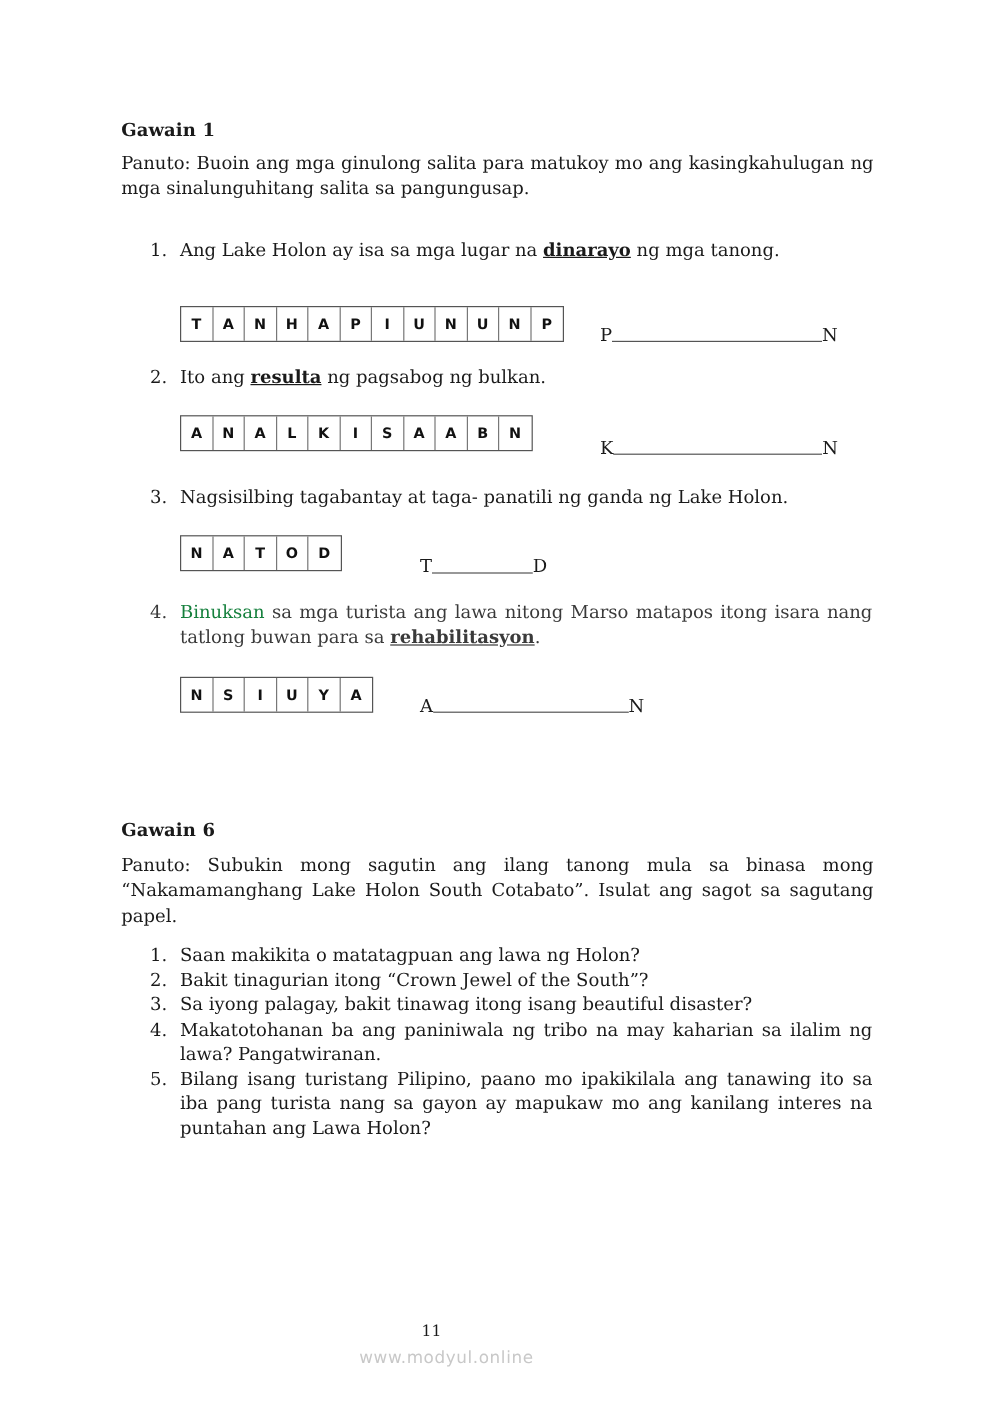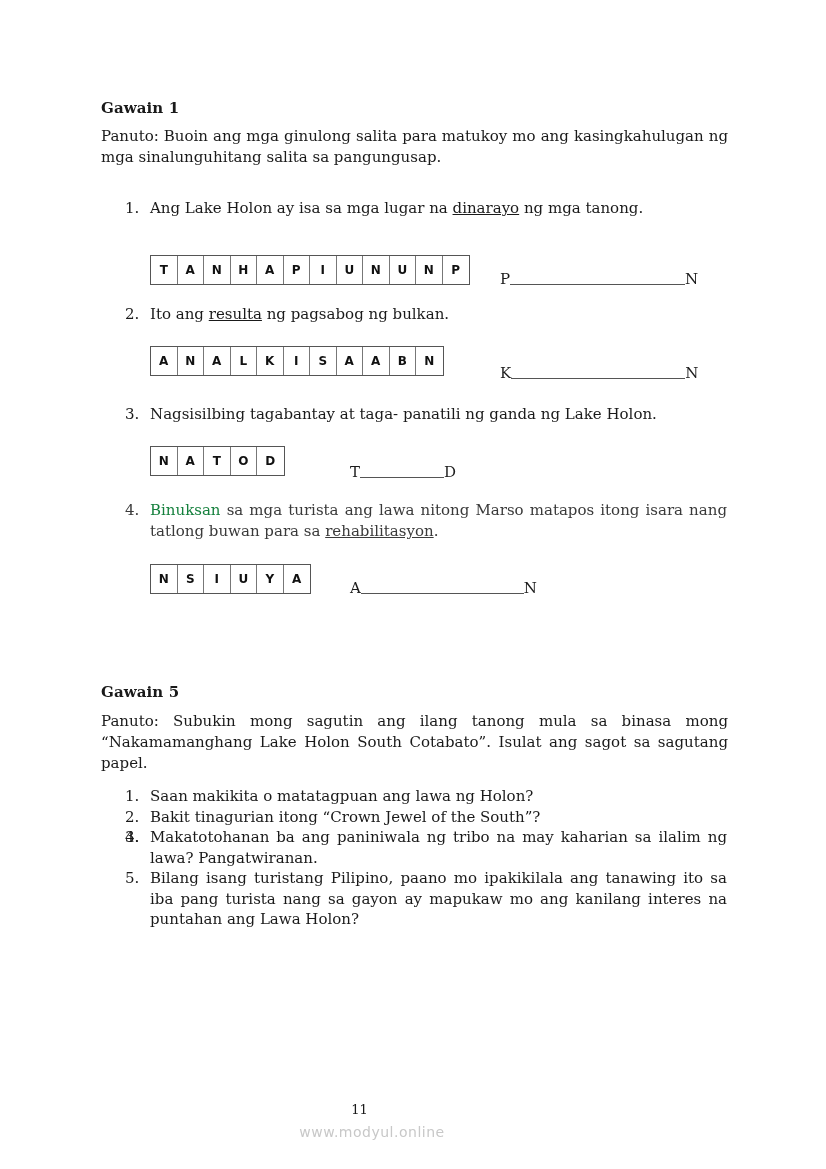--- a/index.html
+++ b/index.html
@@ -4,21 +4,21 @@
 <style>
   html, body { margin: 0; padding: 0; background: #ffffff; }
   body { width: 826px; height: 1169px; position: relative; overflow: hidden;
          font-family: "DejaVu Serif", "Liberation Serif", serif; color: #1a1a1a; }
   .abs { position: absolute; }
   .heading { font-weight: bold; font-size: 15px; letter-spacing: 0.1px; }
   .para { font-size: 15px; line-height: 21px; text-align: justify; width: 627px; }
   .q { font-size: 15px; line-height: 21px; }
   .qnum { position: absolute; left: 0; }
   .qtext { position: absolute; left: 25px; text-align: justify; width: 577px; }
-  .u { text-decoration: underline; }
+  .u { text-decoration: underline; font-weight: bold; }
   .gray { color: #3a3a3a; }
   .boxes { display: flex; border: 1px solid #555; }
   .cell { width: 26.5px; height: 28px; border-right: 1px solid #777; display: flex;
           align-items: center; justify-content: center;
           font-family: "DejaVu Sans", "Liberation Sans", sans-serif; font-weight: bold;
           font-size: 12px; color: #111; box-sizing: border-box; }
   .cell:last-child { border-right: none; }
   .answer { font-size: 15px; display: flex; align-items: flex-end; }
   .blank { display: inline-block; border-bottom: 1px solid #555; height: 1px; margin-bottom: 3px; }
   .list2 { font-size: 15px; line-height: 20.5px; }
@@ -109,25 +109,25 @@
     <div class="cell">U</div>
     <div class="cell">Y</div>
     <div class="cell">A</div>
   </div>
 <div class="abs answer" style="left:350px; top:579px;">
   <span>A</span>
     <span class="blank" style="width:163px;"></span>
     <span>N</span>
 </div>
 
-<div class="abs heading" style="left:101px; top:683px;">Gawain 5</div>
+<div class="abs heading" style="left:101px; top:683px;">Gawain 6</div>
 <div class="abs para" style="left:101px; top:711px; text-align-last:left;">Panuto: Subukin mong sagutin ang ilang tanong mula sa binasa mong “Nakamamanghang Lake Holon South Cotabato”. Isulat ang sagot sa sagutang papel.</div>
 
 <div class="abs list2" style="left:125px; top:786px;">
   <div class="item"><span class="n">1.</span><span>Saan makikita o matatagpuan ang lawa ng Holon?</span></div>
   <div class="item"><span class="n">2.</span><span>Bakit tinagurian itong “Crown Jewel of the South”?</span></div>
-  <div class="item"><span class="n">3.</span></div>
+  <div class="item"><span class="n">3.</span><span>Sa iyong palagay, bakit tinawag itong isang beautiful disaster?</span></div>
   <div class="item"><span class="n">4.</span><span>Makatotohanan ba ang paniniwala ng tribo na may kaharian sa ilalim ng lawa? Pangatwiranan.</span></div>
   <div class="item"><span class="n">5.</span><span>Bilang isang turistang Pilipino, paano mo ipakikilala ang tanawing ito sa iba pang turista nang sa gayon ay mapukaw mo ang kanilang interes na puntahan ang Lawa Holon?</span></div>
 </div>
 
 <div class="abs pagenum" style="left:0; top:1102px;">11</div>
 <div class="abs watermark" style="left:0; top:1124px;">www.modyul.online</div>
 
 </body></html>

